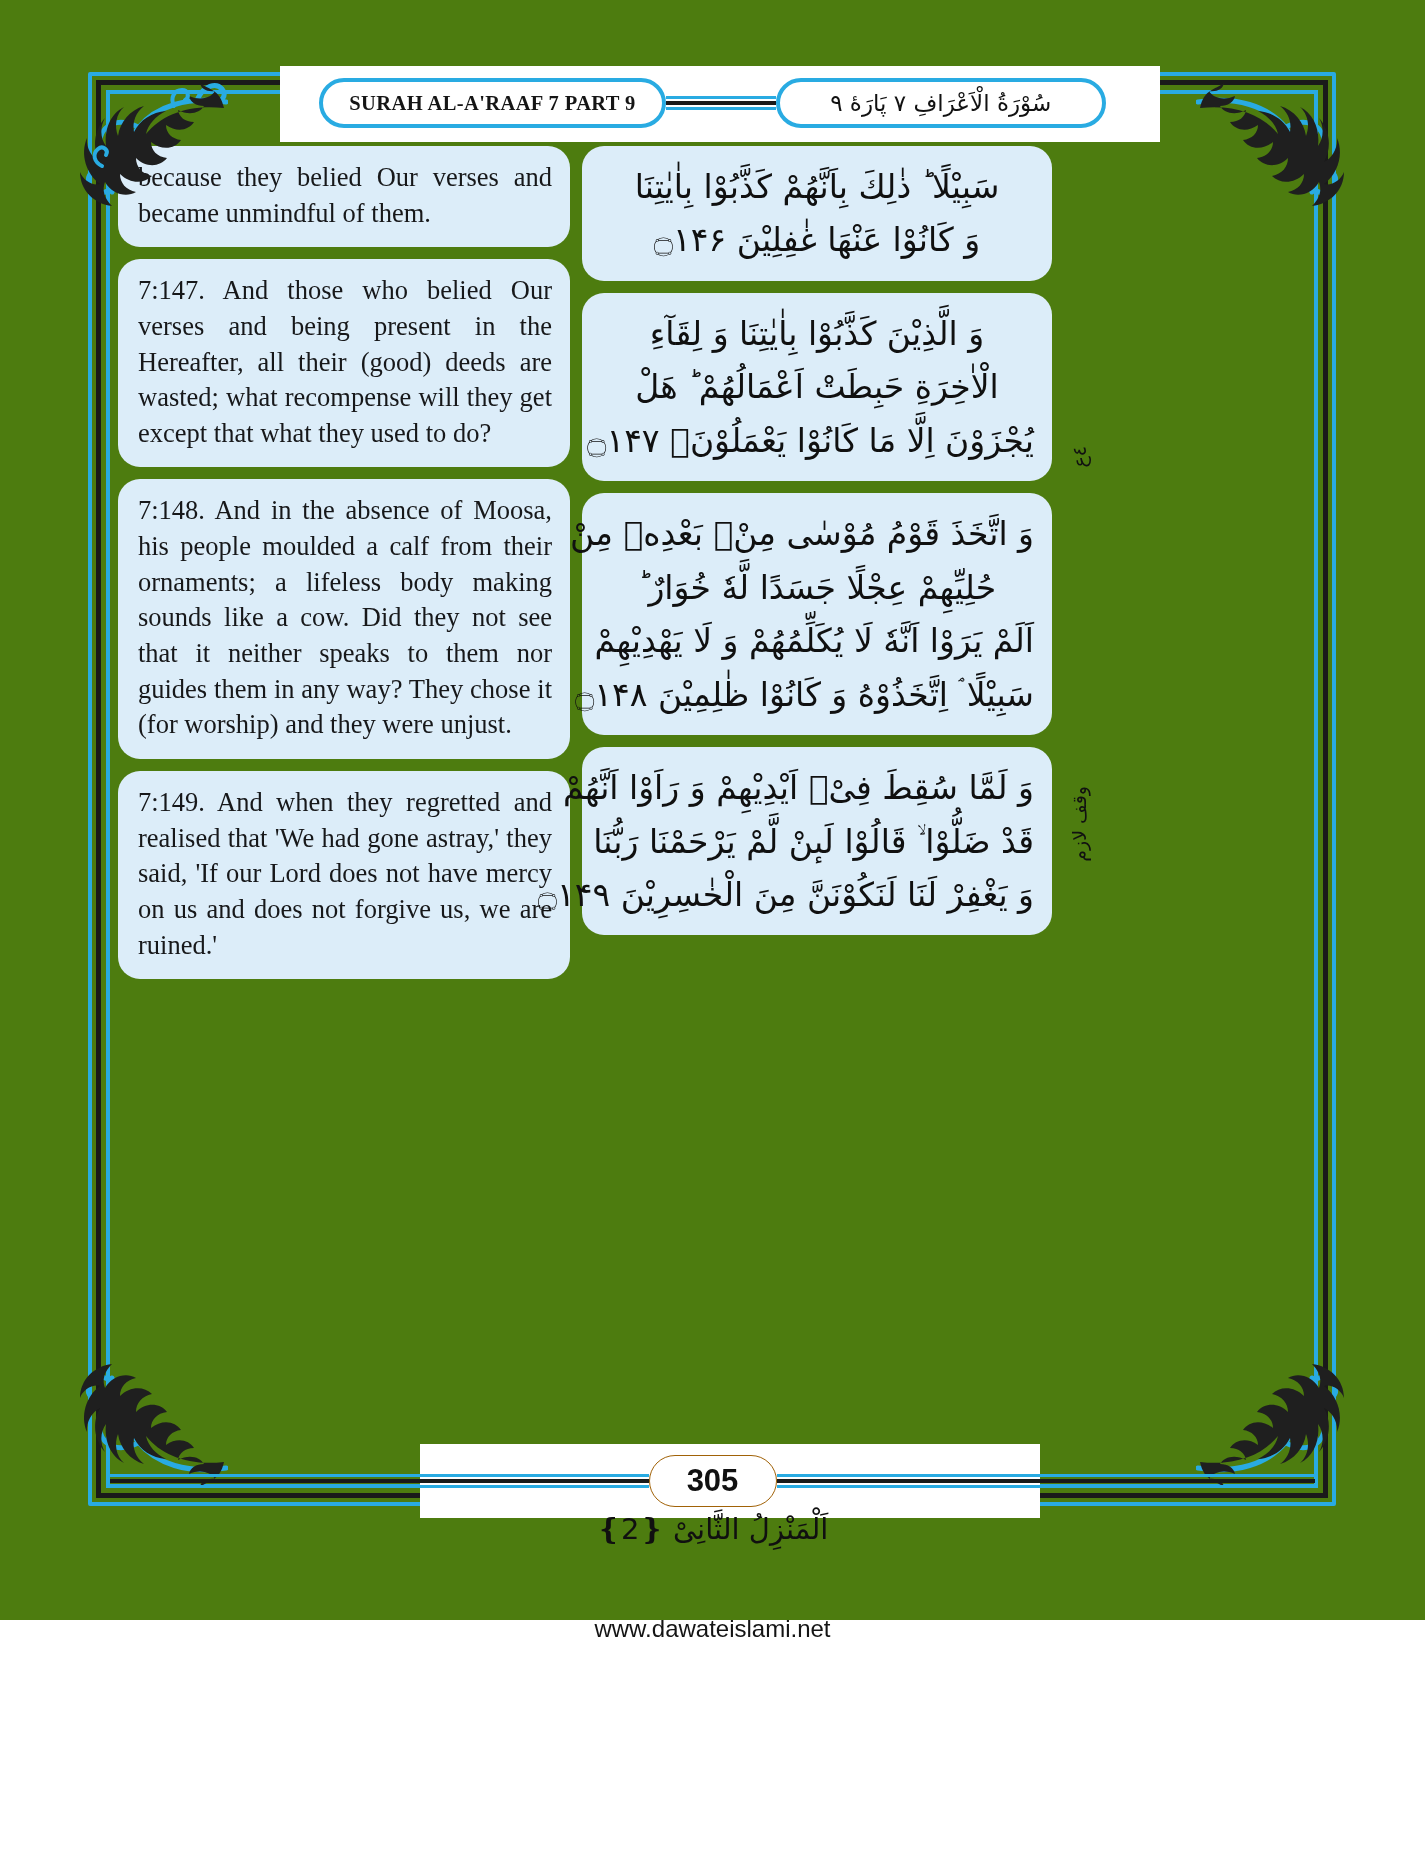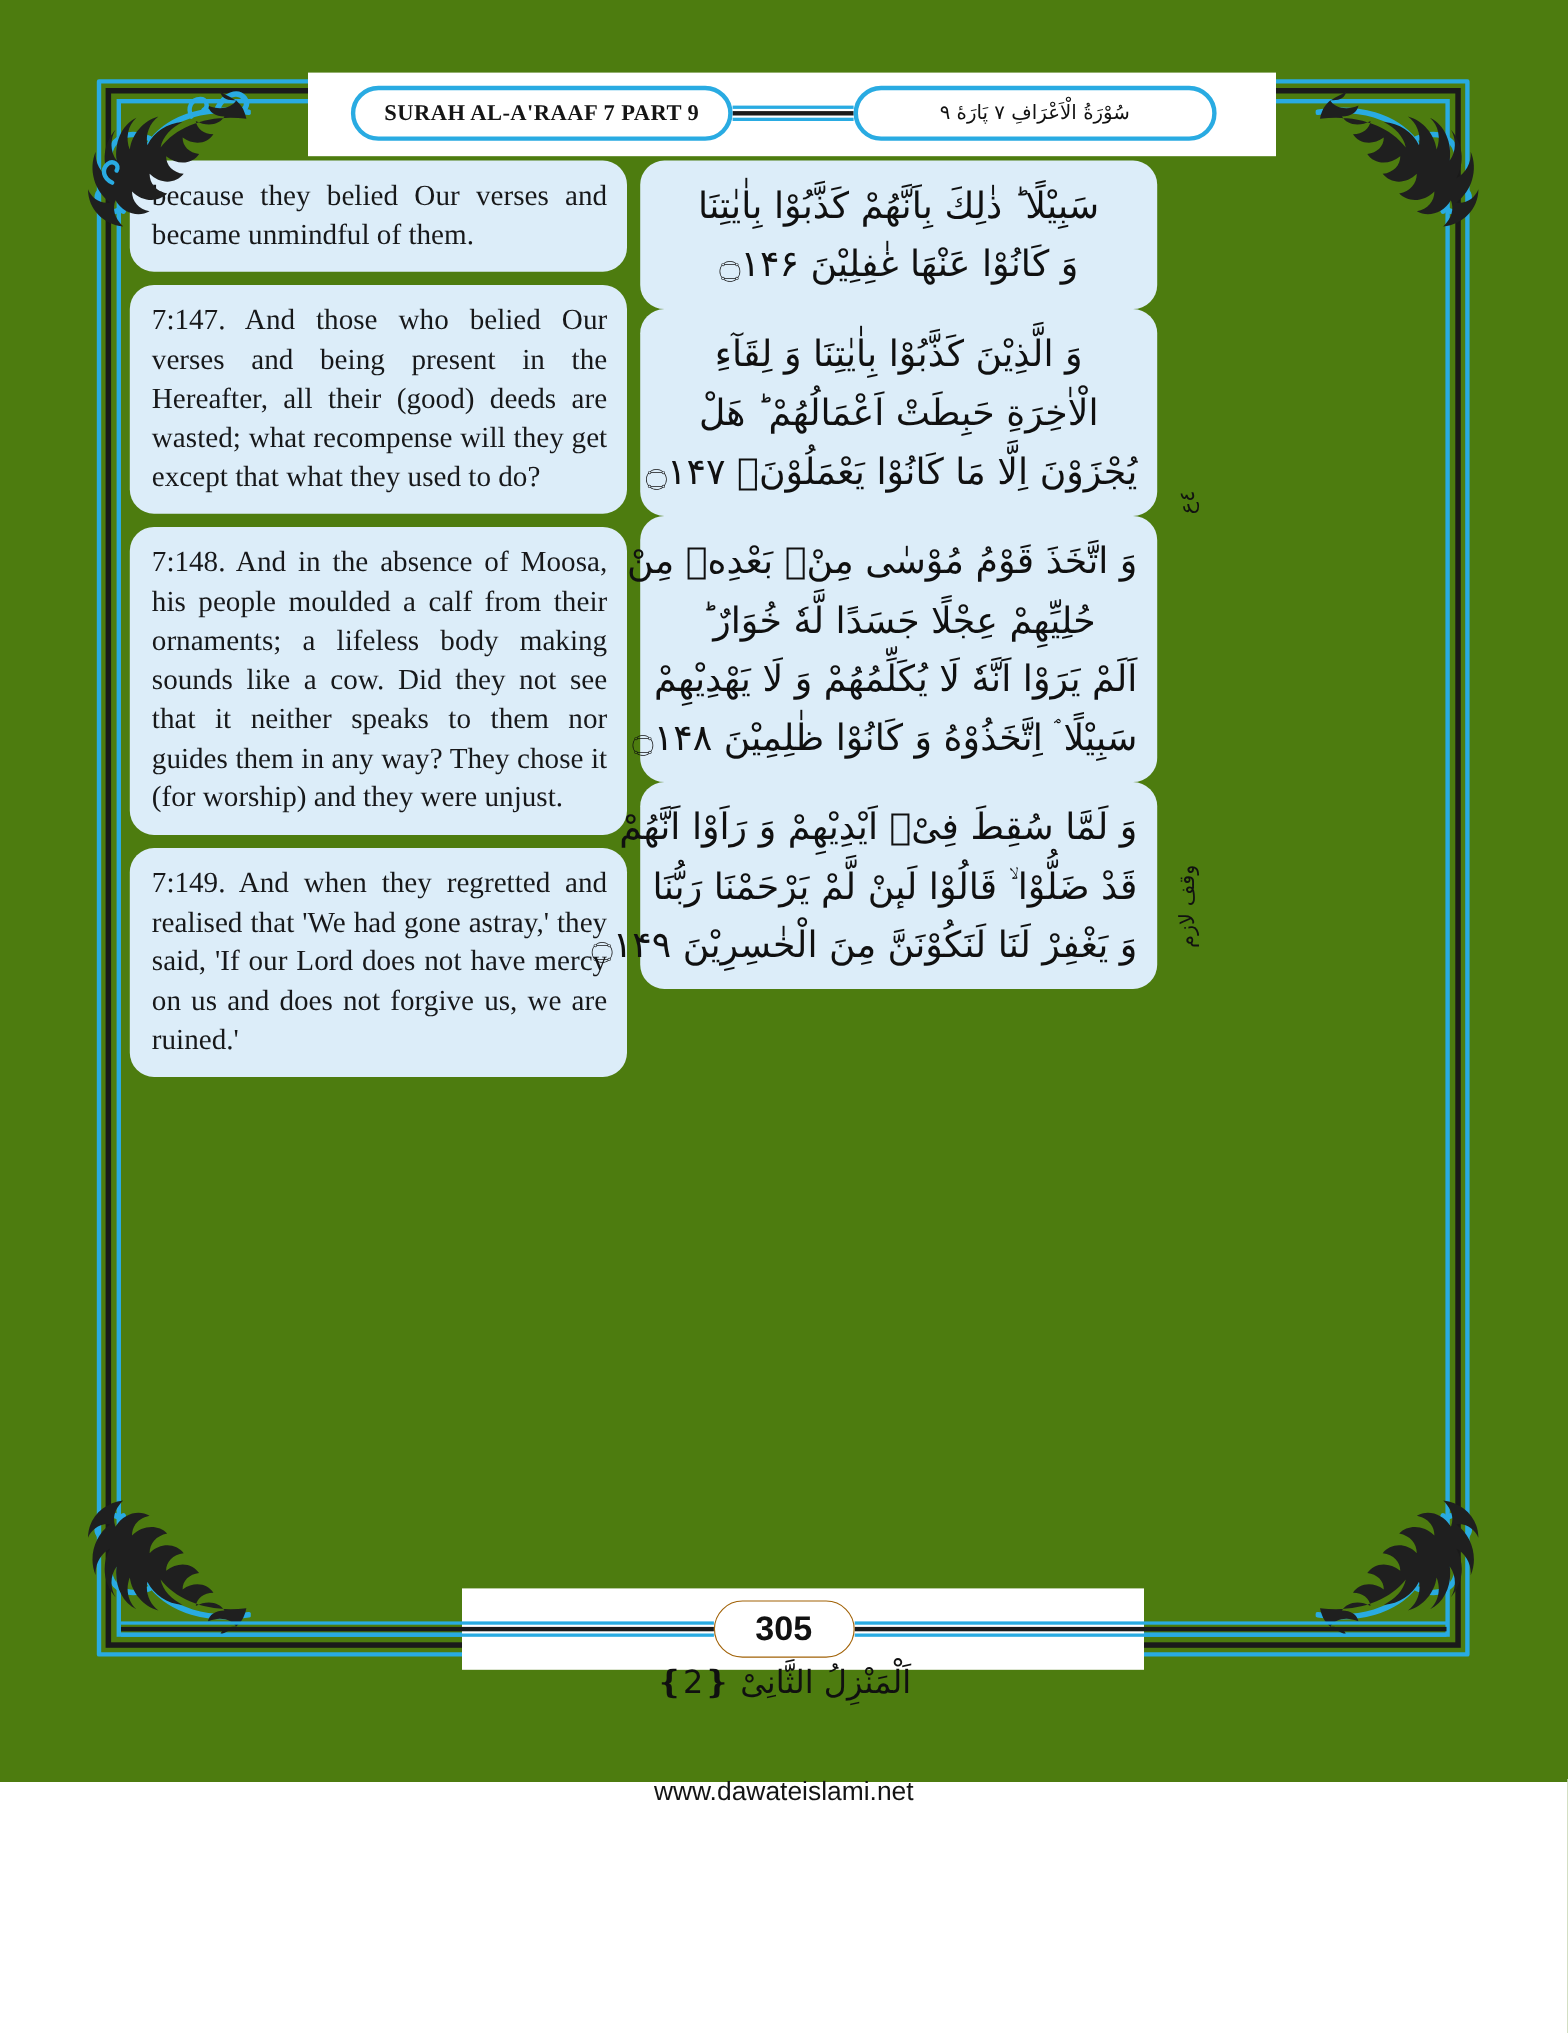--- a/index.html
+++ b/index.html
@@ -100,21 +100,21 @@
     letter-spacing: 0.4px;
     color: #151515;
     white-space: nowrap;
   }
   .cap-ar {
     min-width: 330px;
     padding: 0 26px;
   }
   .cap-ar span {
     font-family: "DejaVu Sans", sans-serif;
-    font-size: 18px;
+    font-size: 23px;
     color: #111;
     direction: rtl;
     white-space: nowrap;
     line-height: 1;
   }
   .cap-gap {
     width: 110px;
     height: 50px;
     position: relative;
   }
@@ -128,21 +128,21 @@
   
   .content {
     position: absolute;
     left: 118px;  top: 146px;
     width: 1188px; height: 1302px;
     display: flex;
     gap: 12px;
     z-index: 6;
   }
   .col-en { width: 452px; display: flex; flex-direction: column; gap: 12px; }
-  .col-ar { width: 470px; display: flex; flex-direction: column; }
+  .col-ar { width: 470px; display: flex; flex-direction: column; gap: 12px; }
   .col-margin { width: 60px; position: relative; }
 
   .verse-en {
     background: #dcedf9;
     border-radius: 22px;
     padding: 14px 18px 16px 20px;
     font-family: "Liberation Serif", serif;
     font-size: 26.5px;
     line-height: 1.345;
     color: #17181a;

